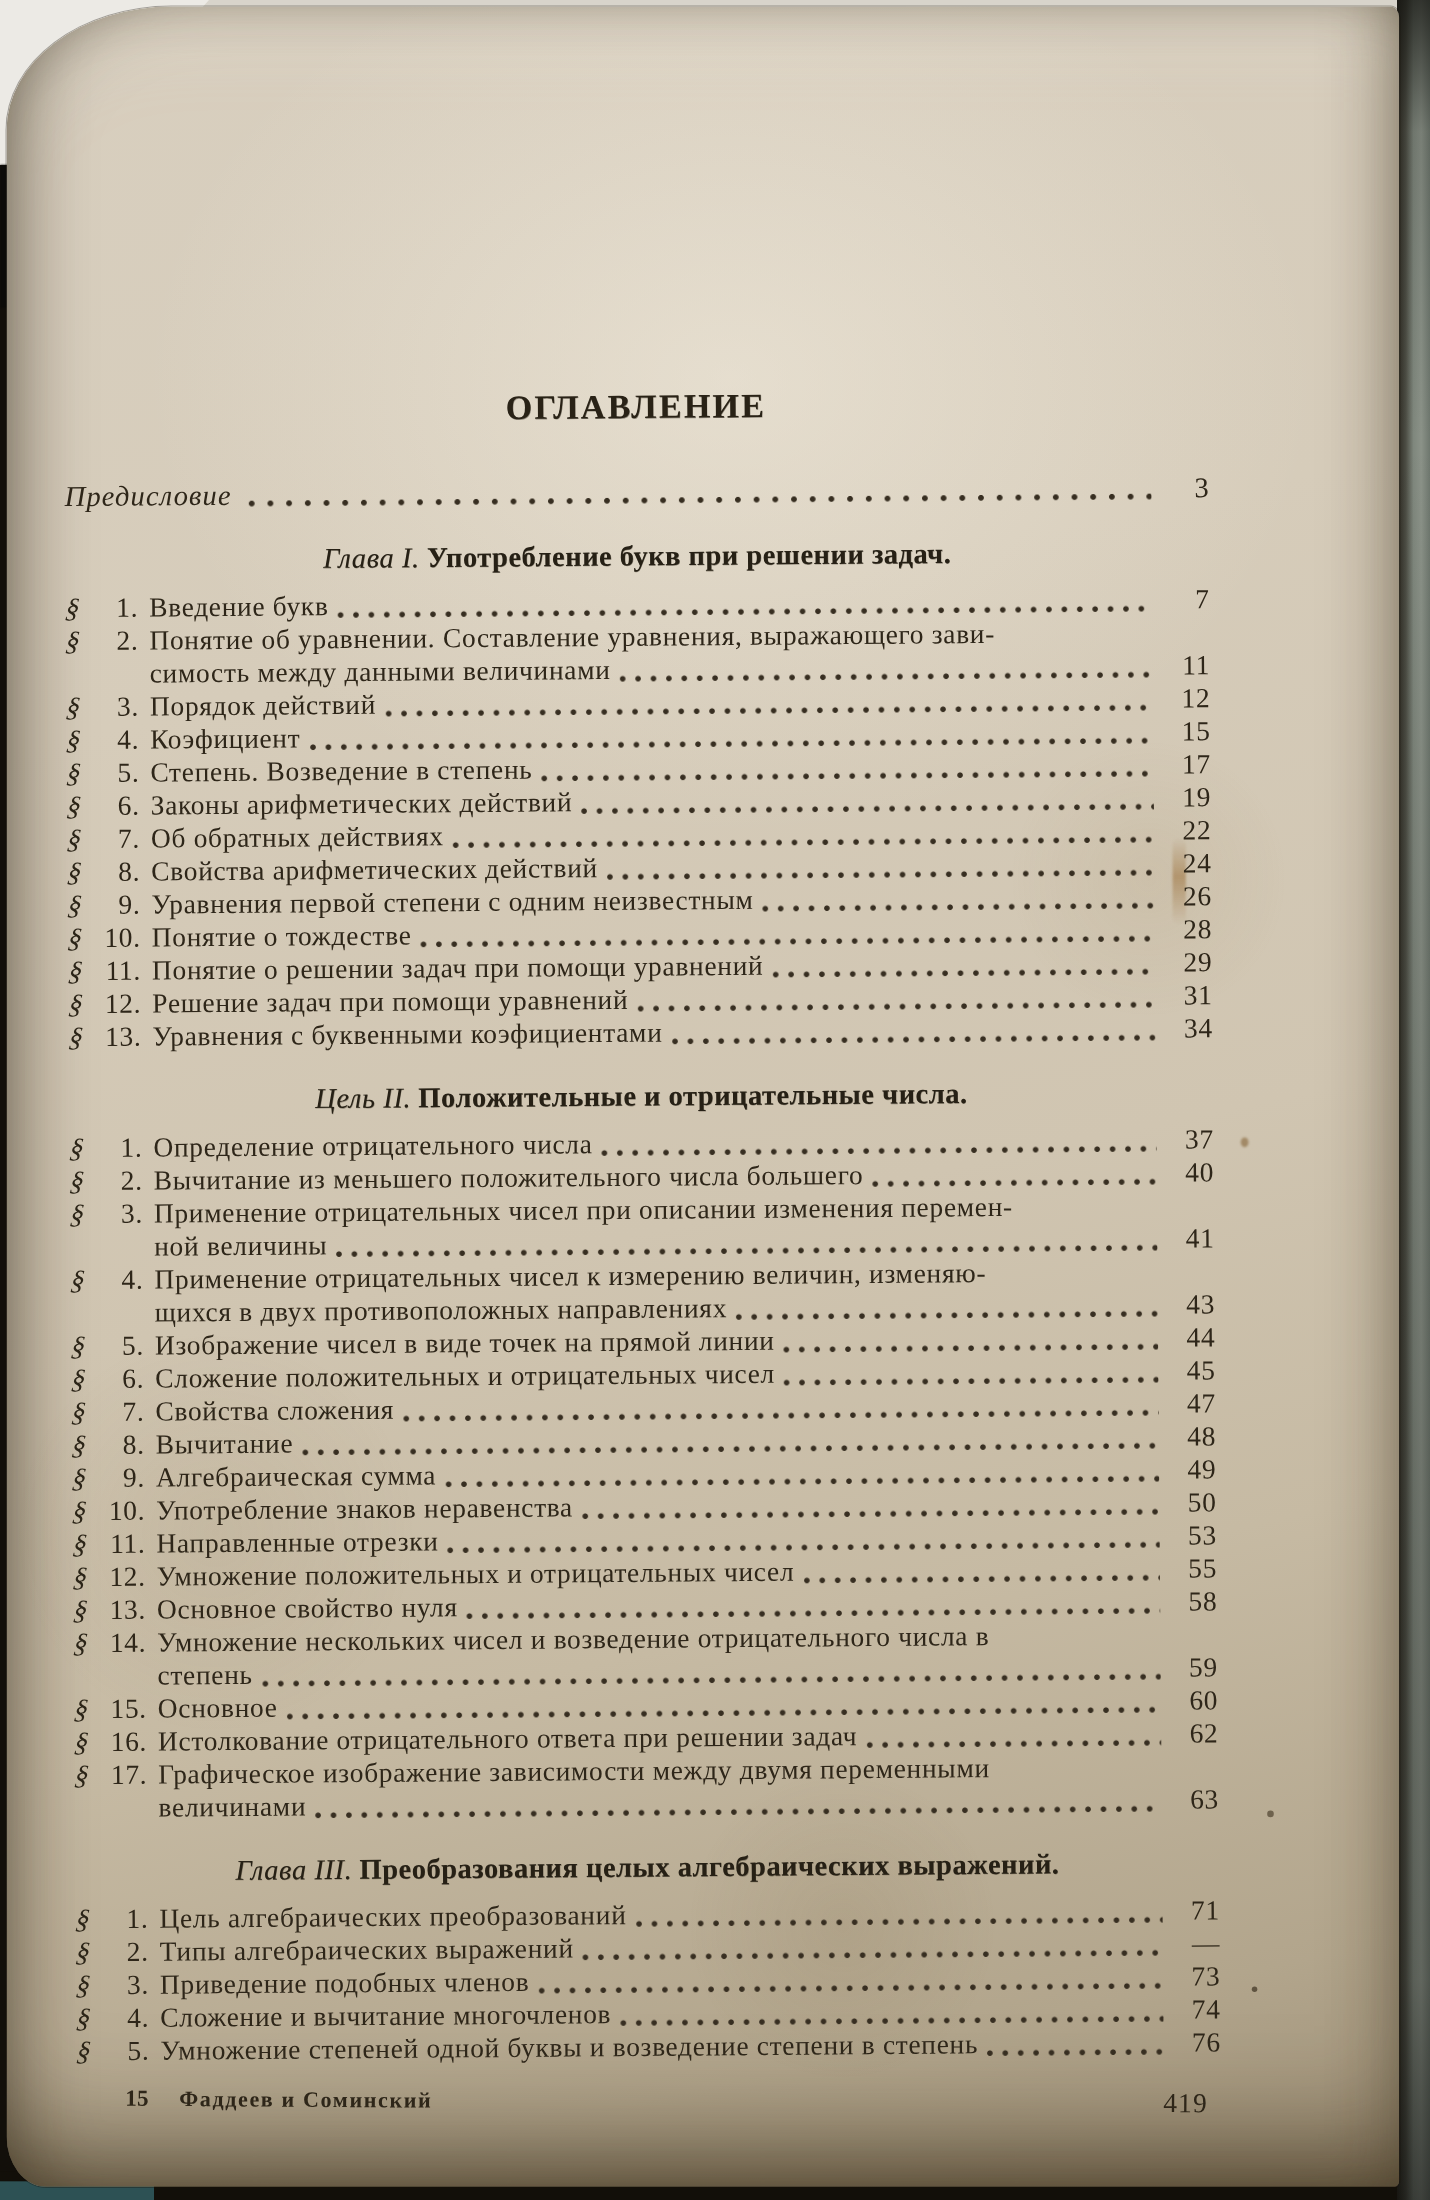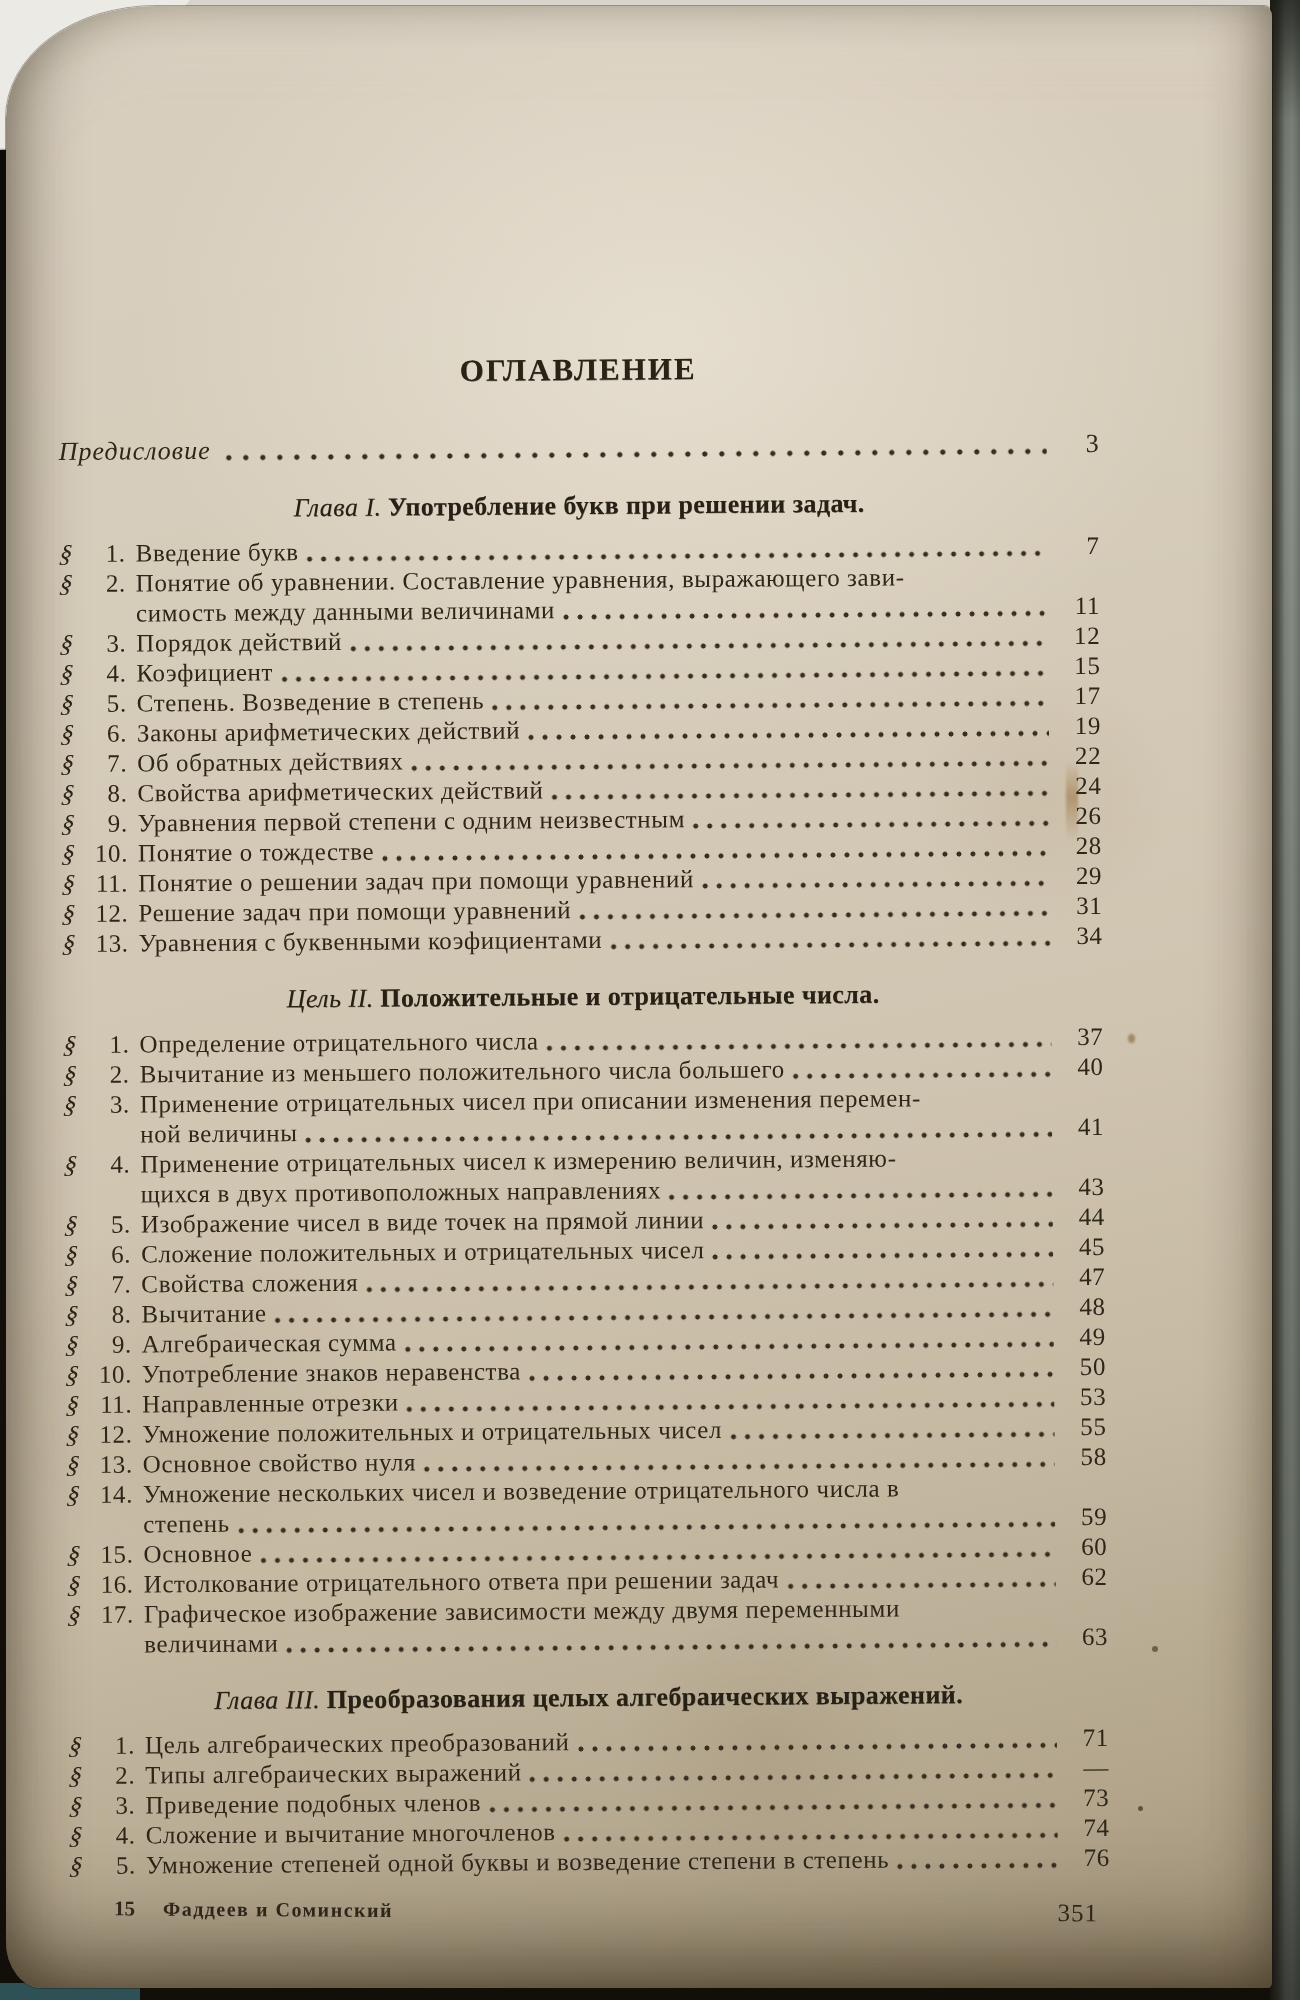--- a/index.html
+++ b/index.html
@@ -513,17 +513,17 @@
               </div>
               <span class="pg">76</span>
             </div>
           </div>
         </div>
     </div>
 
     <div class="footer">
       <span class="footer-num">15</span>
       <span class="footer-name">Фаддеев и Соминский</span>
-      <span class="footer-page">351</span>
+      <span class="footer-page">419</span>
     </div>
   </div>
 
 </div>
 
 </body></html>

